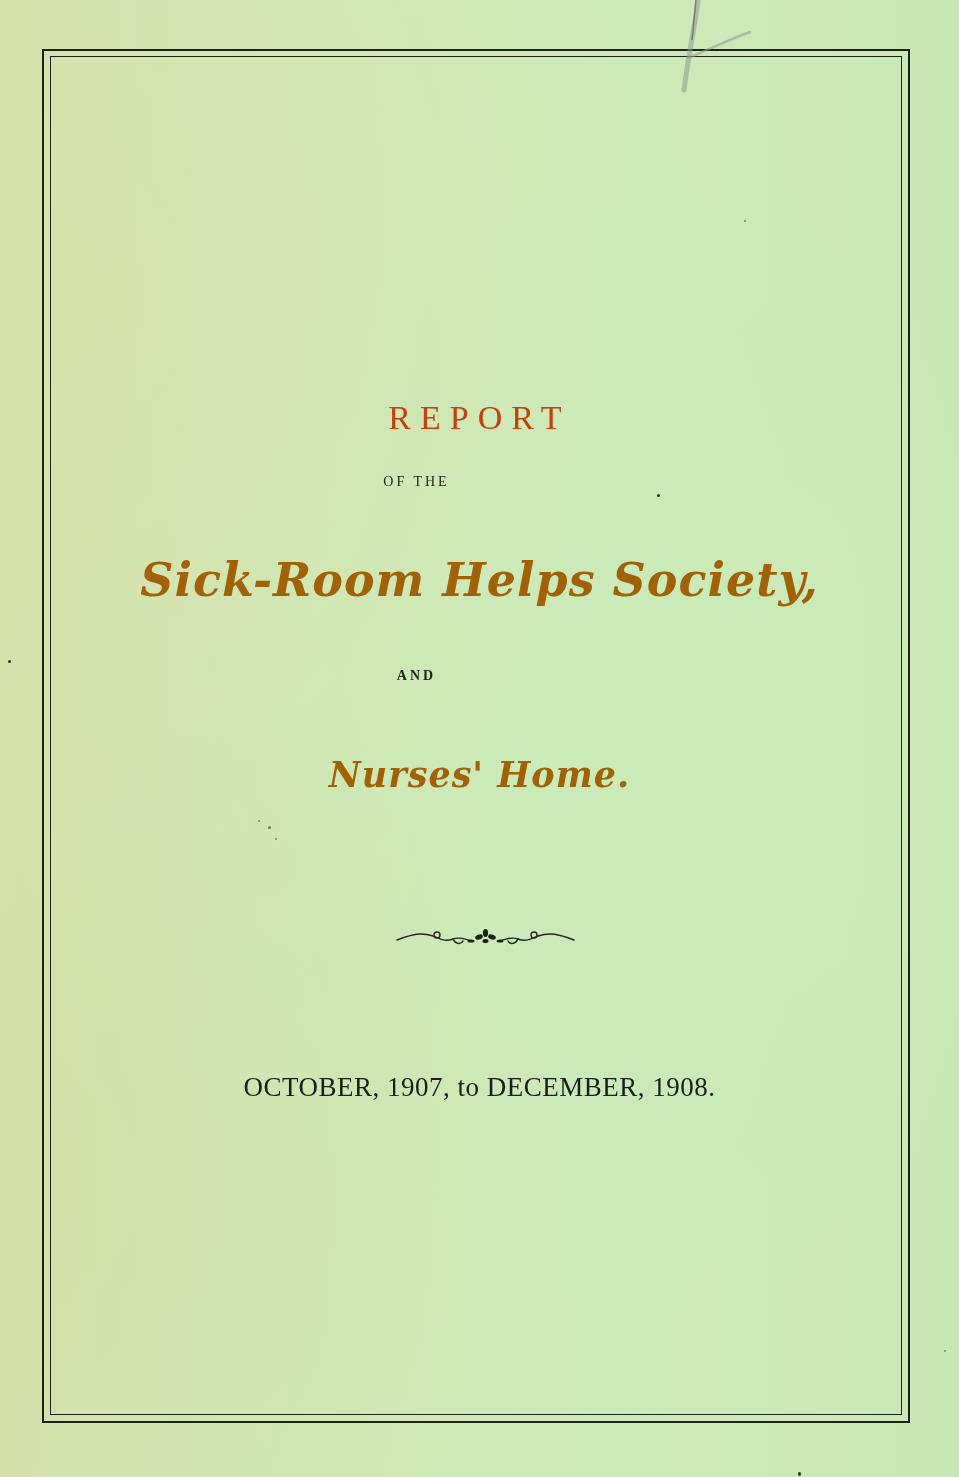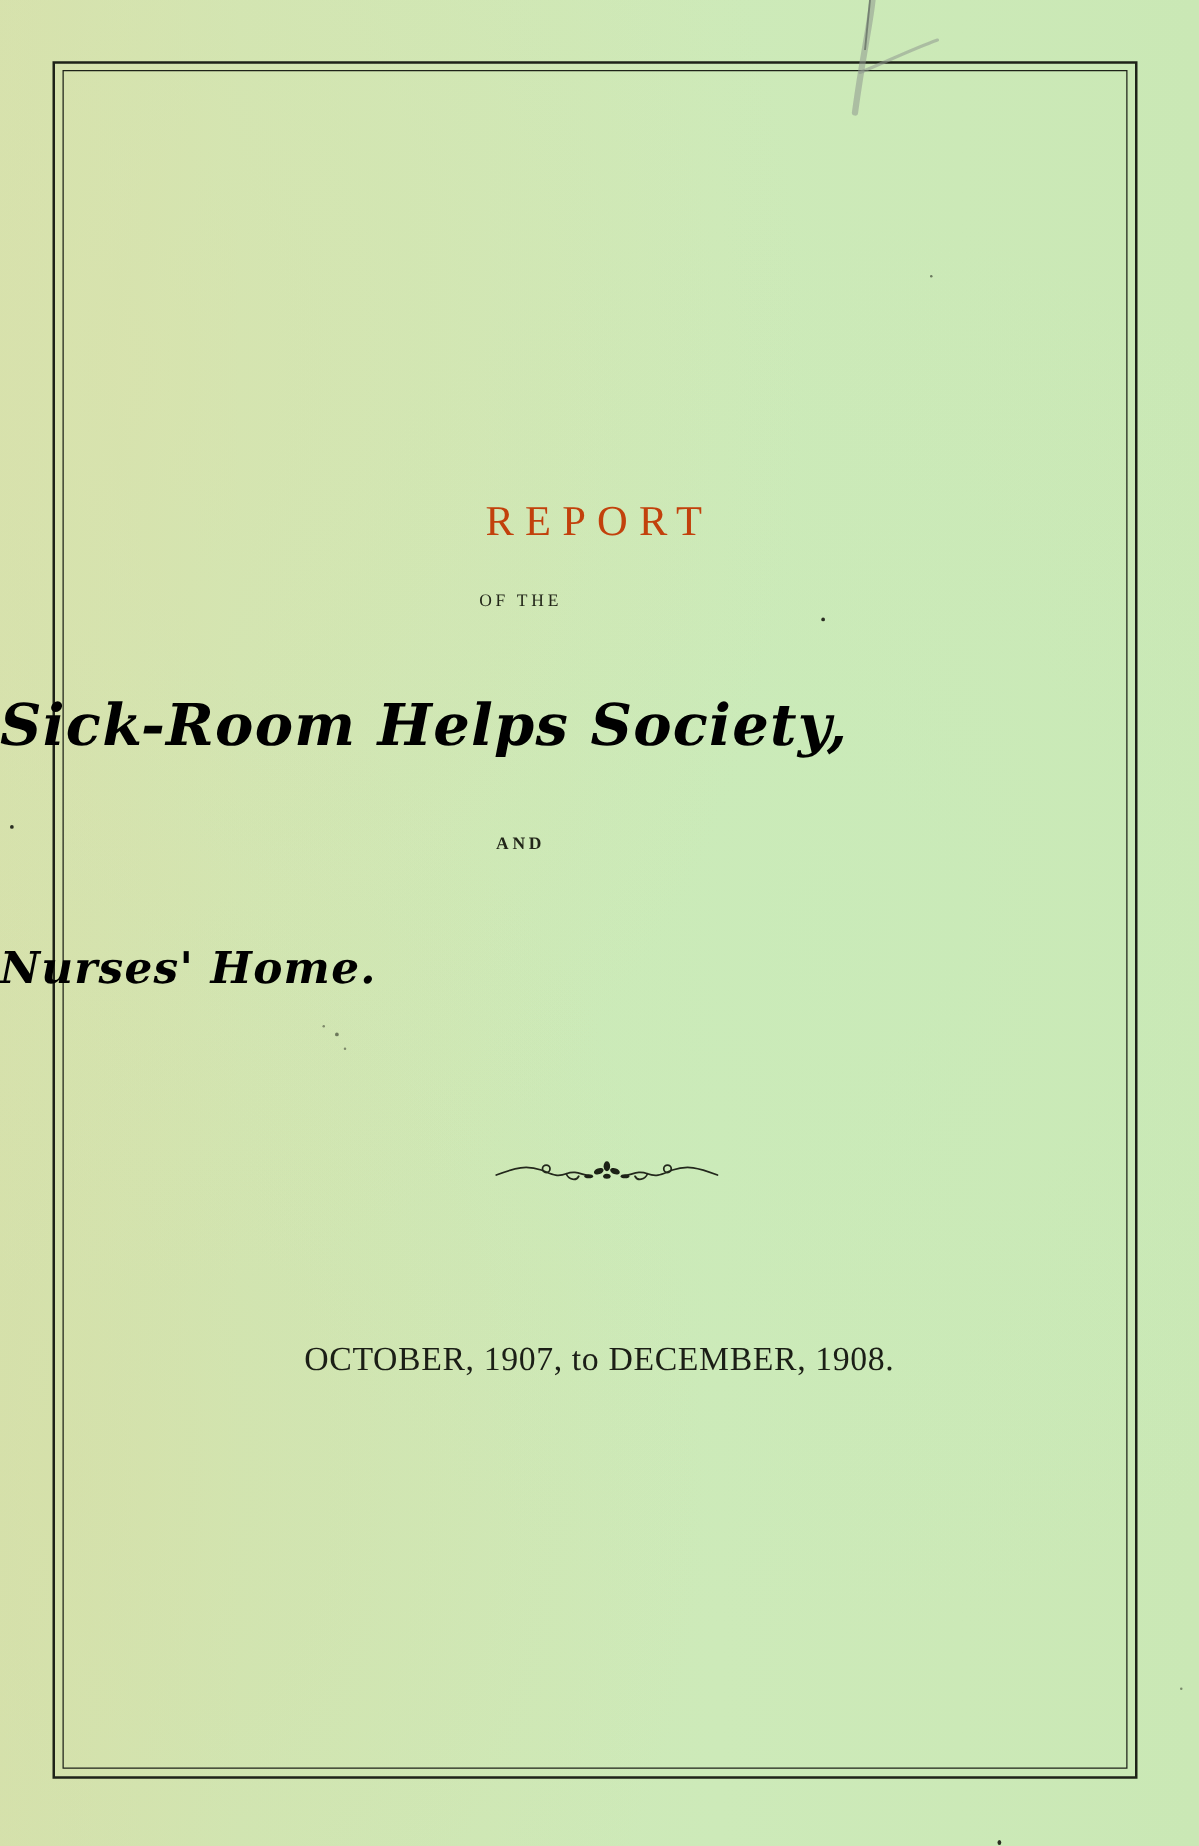--- a/index.html
+++ b/index.html
@@ -68,25 +68,25 @@
       font-size: 14px;
       letter-spacing: 3px;
       color: #222619;
     }
     .of-the { top: 474px; }
     .and { top: 668px; font-weight: bold; }
     .blackletter {
       position: absolute;
       left: 0;
       width: 959px;
-      text-align: left;
+      text-align: center;
       font-family: "DejaVu Serif", serif;
       font-weight: bold;
       font-style: italic;
-      color: #000000;
+      color: #a16207;
       line-height: 70px;
     }
     .society {
       top: 545px;
       font-size: 46px;
       letter-spacing: 1px;
     }
     .home {
       top: 740px;
       font-size: 35px;

